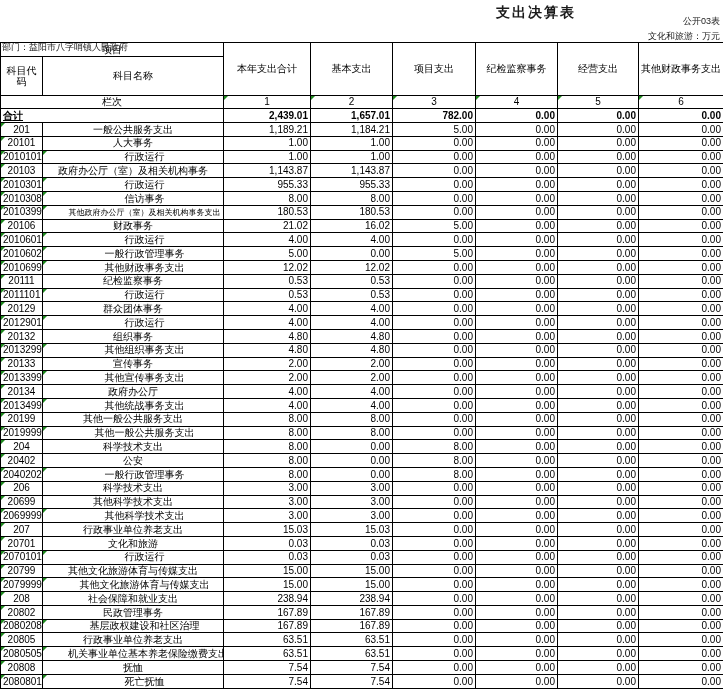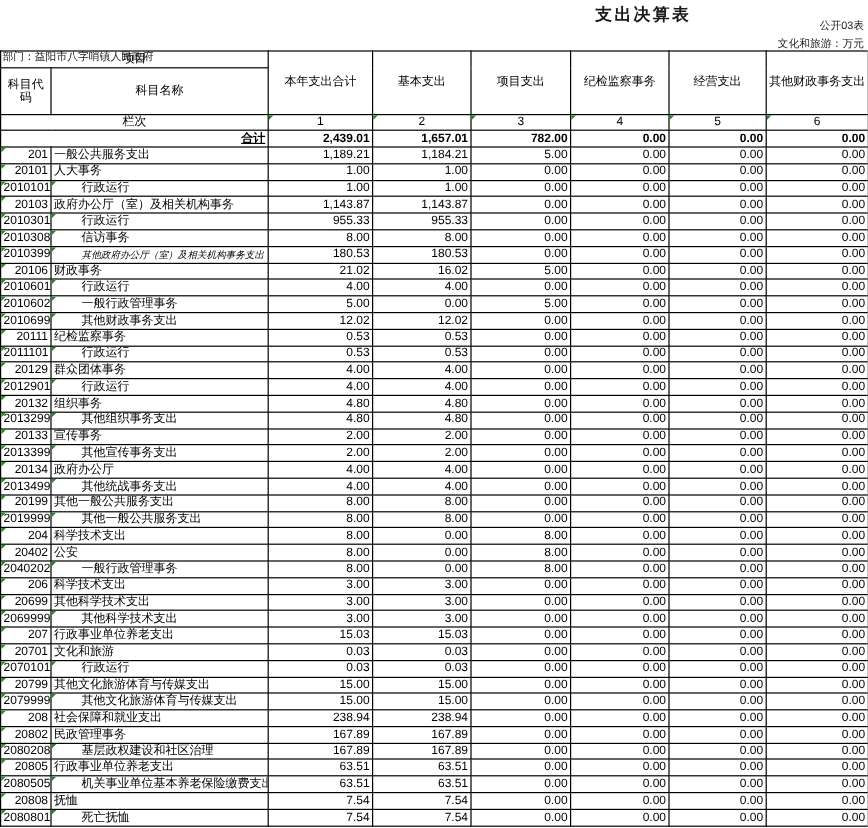--- a/index.html
+++ b/index.html
@@ -28,27 +28,27 @@
   }
   table.grid th, table.grid td {
     border:1px solid #000; padding:0 2px; font-size:10px; font-weight:normal;
     overflow:hidden; position:relative; line-height:1.15;
   }
   thead th { text-align:center; }
   tr.project-row th { height:13px; }
   tr.subhead-row th { height:38px; }
   tr.rank-row th { height:12px; white-space:nowrap; }
   tr.total-row td { height:13px; font-weight:bold; }
-  tr.total-row td.label { text-align:right;text-decoration:underline; }
+  tr.total-row td.label { text-align:left;text-decoration:underline; }
   tbody td { height:12.8px; white-space:nowrap; }
   td.num { text-align:right; }
-  td.code-cell { text-align:right; }
-  td.name-cell { text-align:left; }
+  td.code-cell { text-align:center; }
+  td.name-cell { text-align:center; }
   td.name-cell.indent { padding-left:25px; }
-  td.name-cell.small { font-size:8px;font-style:italic; }
+  td.name-cell.small { font-size:8px; }
   .tri {
     position:absolute; top:0; left:0; width:0; height:0;
     border-top:4px solid #1f8a1f; border-right:4px solid transparent;
   }
 </style>
 </head>
 <body>
 
 <div class="page-title">支出决算表</div>
 <div class="table-no">公开03表</div>

